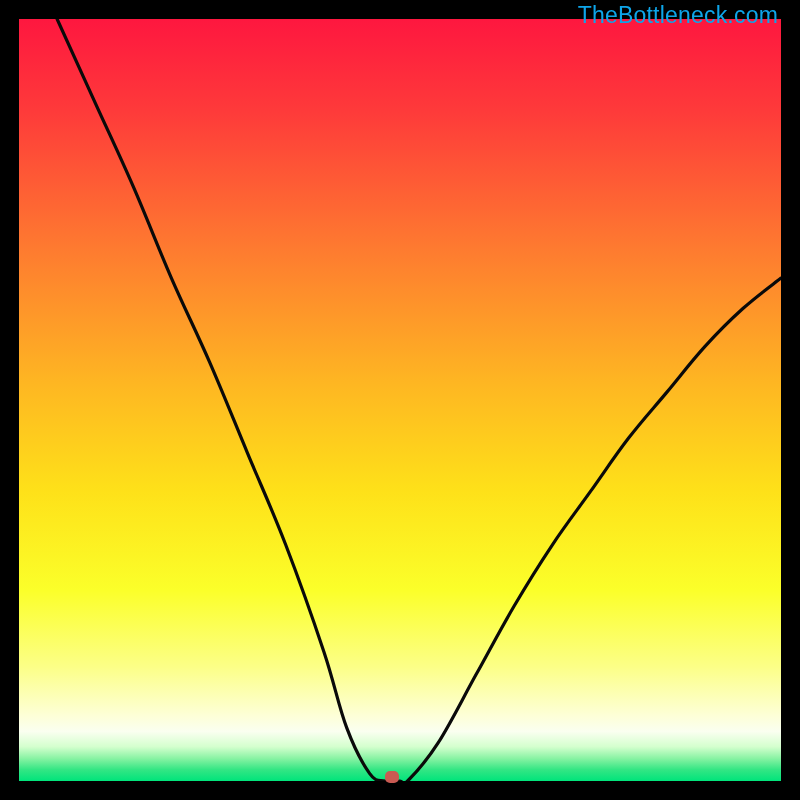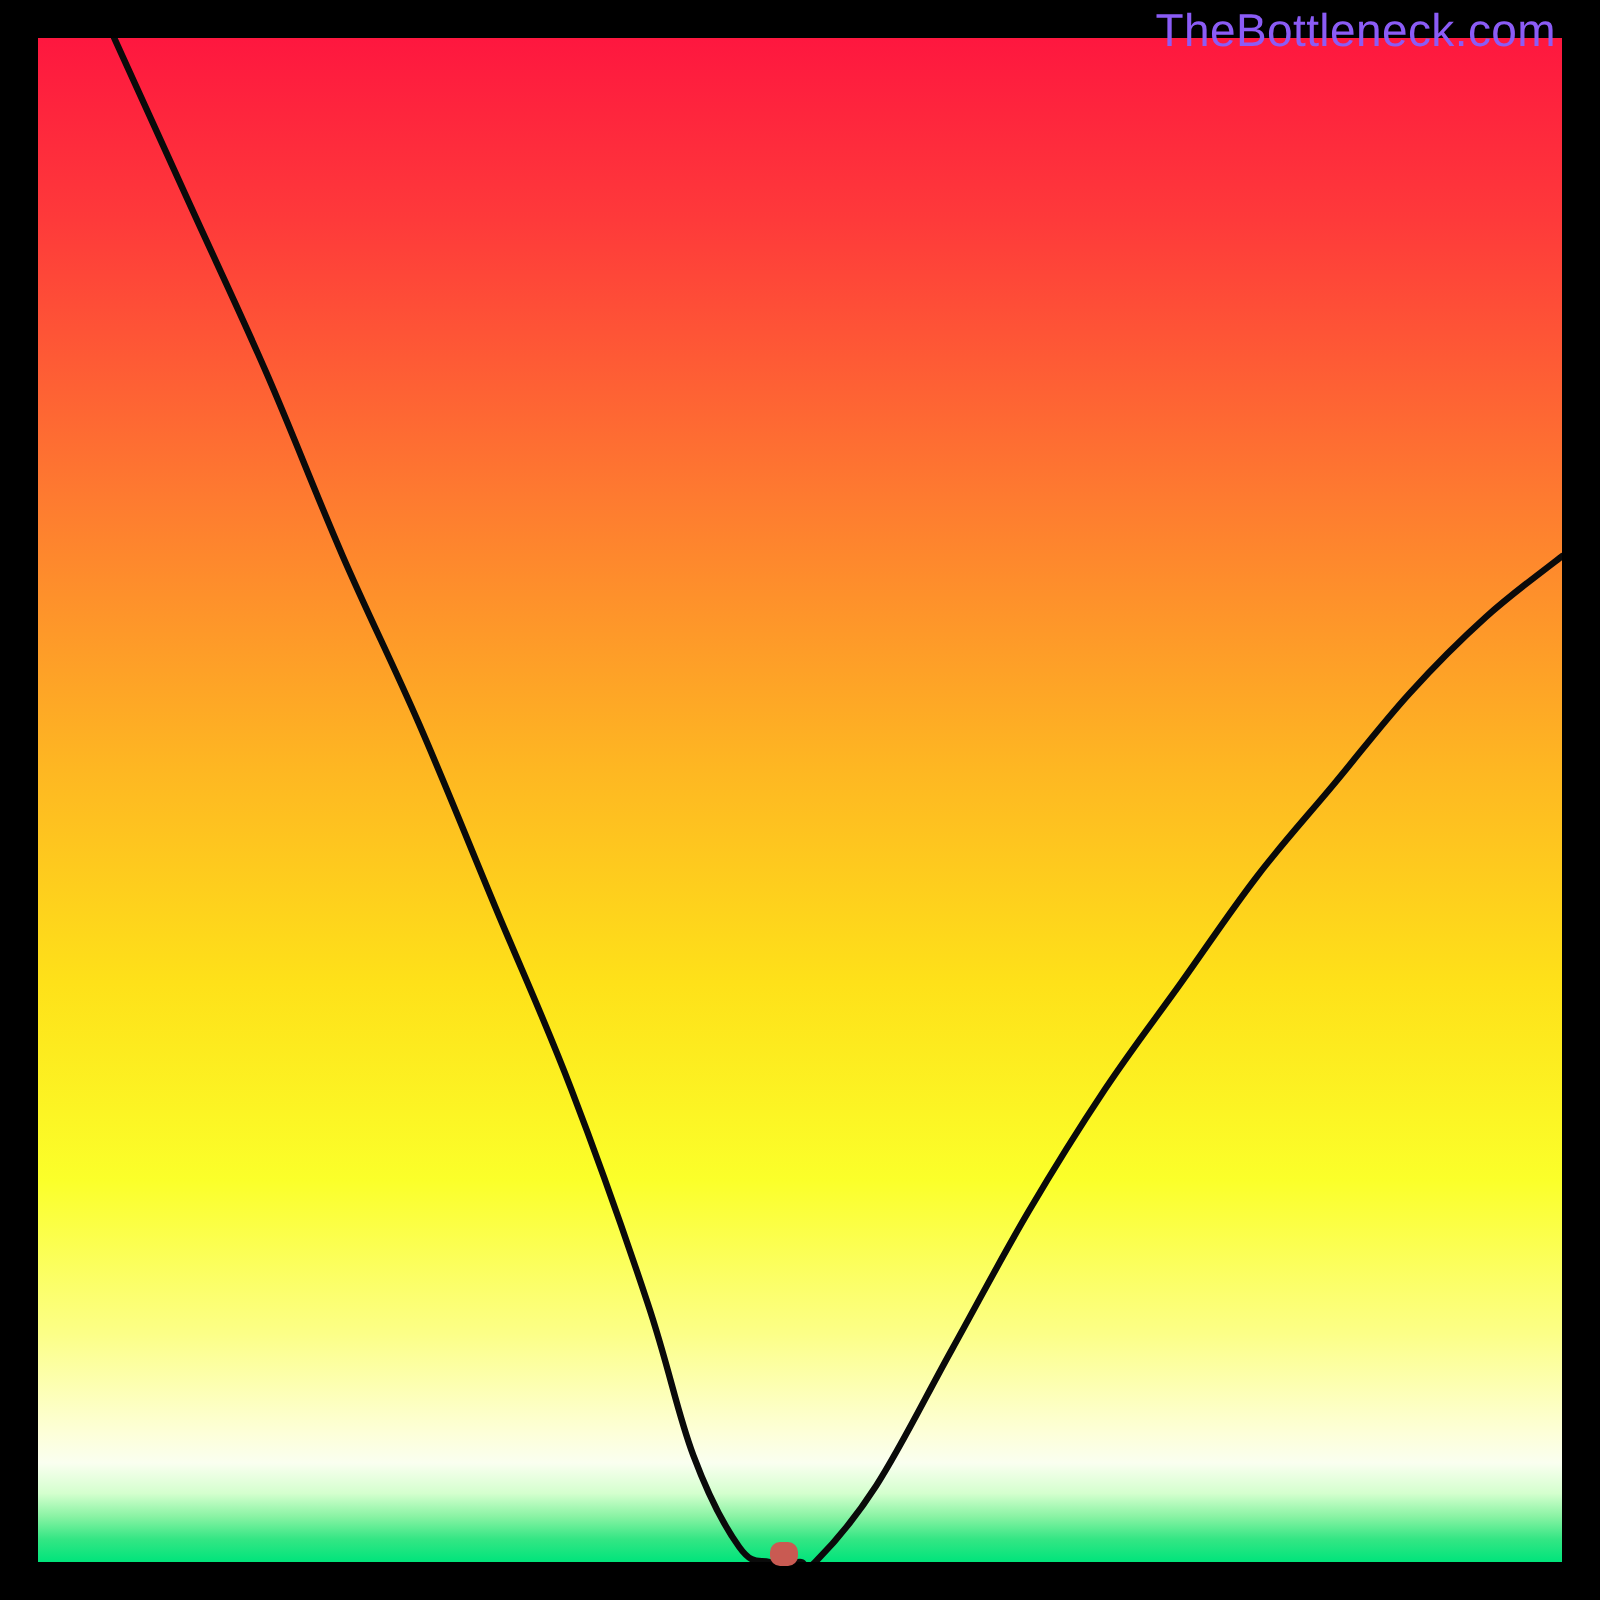--- a/index.html
+++ b/index.html
@@ -23,21 +23,21 @@
     position: absolute;
     left: 0;
     top: 0;
     width: 762px;
     height: 762px;
   }
   .watermark {
     position: absolute;
     top: 2px;
     right: 22px;
-    color: #8b5cf6;
+    color: #0ea5e9;
     font-size: 23px;
     font-weight: 500;
     letter-spacing: 0.2px;
   }
   svg.curve {
     position: absolute;
     left: 0;
     top: 0;
     width: 762px;
     height: 762px;

